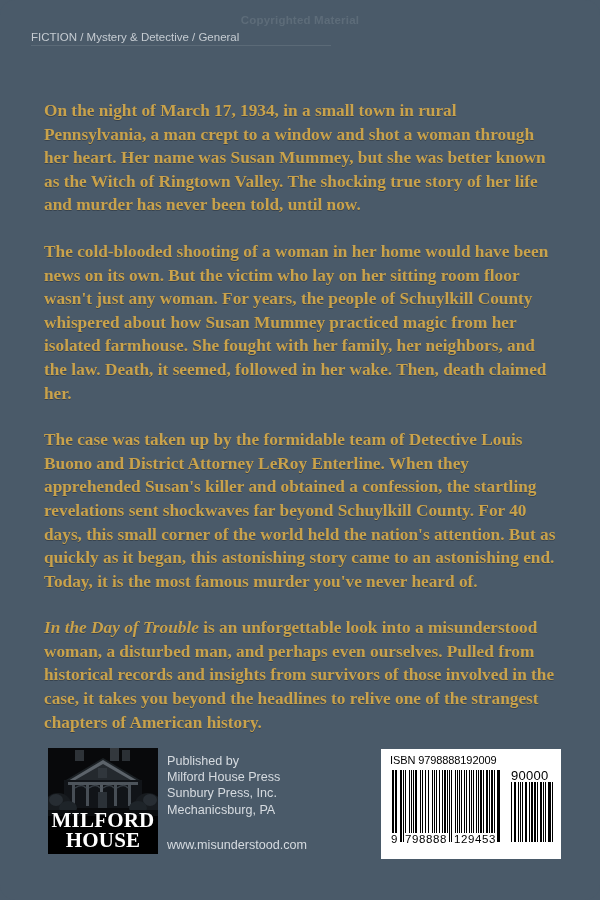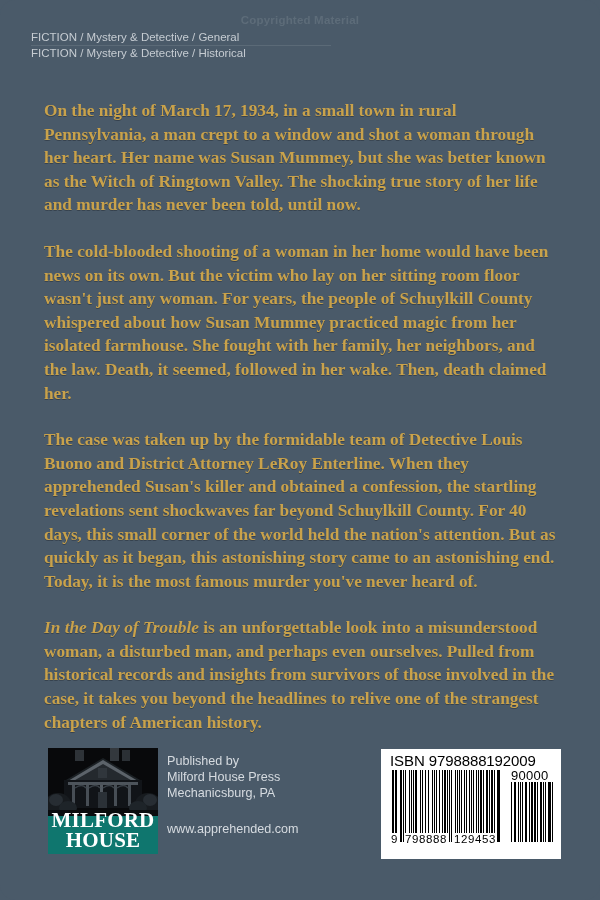--- a/index.html
+++ b/index.html
@@ -86,21 +86,21 @@
     height: 120px;
   }
 
   
   .logo {
     position: absolute;
     left: 48px;
     top: 4px;
     width: 110px;
     height: 106px;
-    background: #0f766e;
+    background: #000000;
     overflow: hidden;
   }
   .logo-art {
     position: absolute;
     left: 0; top: 0;
     width: 110px;
     height: 68px;
     overflow: hidden;
   }
   .logo svg { display: block; }
@@ -142,21 +142,21 @@
     left: 381px;
     top: 5px;
     width: 180px;
     height: 110px;
     background: #ffffff;
     box-sizing: border-box;
     padding: 5px 7px 3px 9px;
   }
   .isbn-text {
     font-family: "Liberation Sans", sans-serif;
-    font-size: 15px;
+    font-size: 11px;
     color: #000000;
     letter-spacing: -0.1px;
     line-height: 13px;
   }
   .bars-row {
     position: relative;
     margin-top: 3px;
     height: 72px;
   }
   .bars-main {
@@ -208,21 +208,20 @@
 </style>
 </head>
 <body>
 
 <div class="cover">
 
   <div class="copyright-mark copyright-top">Copyrighted Material</div>
 
   <div class="categories">
     <div class="cat-line ruled">FICTION / Mystery &amp; Detective / General</div>
-    <div class="cat-line">FICTION / Mystery &amp; Detective / Historical</div>
   </div>
 
   <div class="blurb">
     <p>On the night of March 17, 1934, in a small town in rural Pennsylvania, a man crept to a window and shot a woman through her heart. Her name was Susan Mummey, but she was better known as the Witch of Ringtown Valley. The shocking true story of her life and murder has never been told, until now.</p>
     <p>The cold-blooded shooting of a woman in her home would have been news on its own. But the victim who lay on her sitting room floor wasn't just any woman. For years, the people of Schuylkill County whispered about how Susan Mummey practiced magic from her isolated farmhouse. She fought with her family, her neighbors, and the law. Death, it seemed, followed in her wake. Then, death claimed her.</p>
     <p>The case was taken up by the formidable team of Detective Louis Buono and District Attorney LeRoy Enterline. When they apprehended Susan's killer and obtained a confession, the startling revelations sent shockwaves far beyond Schuylkill County. For 40 days, this small corner of the world held the nation's attention. But as quickly as it began, this astonishing story came to an astonishing end. Today, it is the most famous murder you've never heard of.</p>
     <p><span class="title-italic">In the Day of Trouble</span><span> is an unforgettable look into a misunderstood woman, a disturbed man, and perhaps even ourselves. Pulled from historical records and insights from survivors of those involved in the case, it takes you beyond the headlines to relive one of the strangest chapters of American history.</span></p>
   </div>
 
   <div class="footer">
@@ -270,22 +269,23 @@
       </div>
       <div class="logo-words">
         <div class="logo-word-1">MILFORD</div>
         <div class="logo-word-2">HOUSE</div>
       </div>
     </div>
 
     <div class="publisher">
       <div>Published by</div>
       <div>Milford House Press</div>
+      <div>Sunbury Press, Inc.</div>
       <div>Mechanicsburg, PA</div>
-      <div class="url">www.apprehended.com</div>
+      <div class="url">www.misunderstood.com</div>
     </div>
 
     <div class="barcode-box">
       <div class="isbn-text">ISBN 9798888192009</div>
       <div class="bars-row">
         <div class="addon-num">90000</div>
         <div class="bars-main" id="bars-main">
             <div class="bar" style="left: 0px; width: 2.2px;"></div>
             <div class="bar" style="left: 3.3px; width: 2.2px;"></div>
             <div class="bar" style="left: 7.7px; width: 2.2px;"></div>

